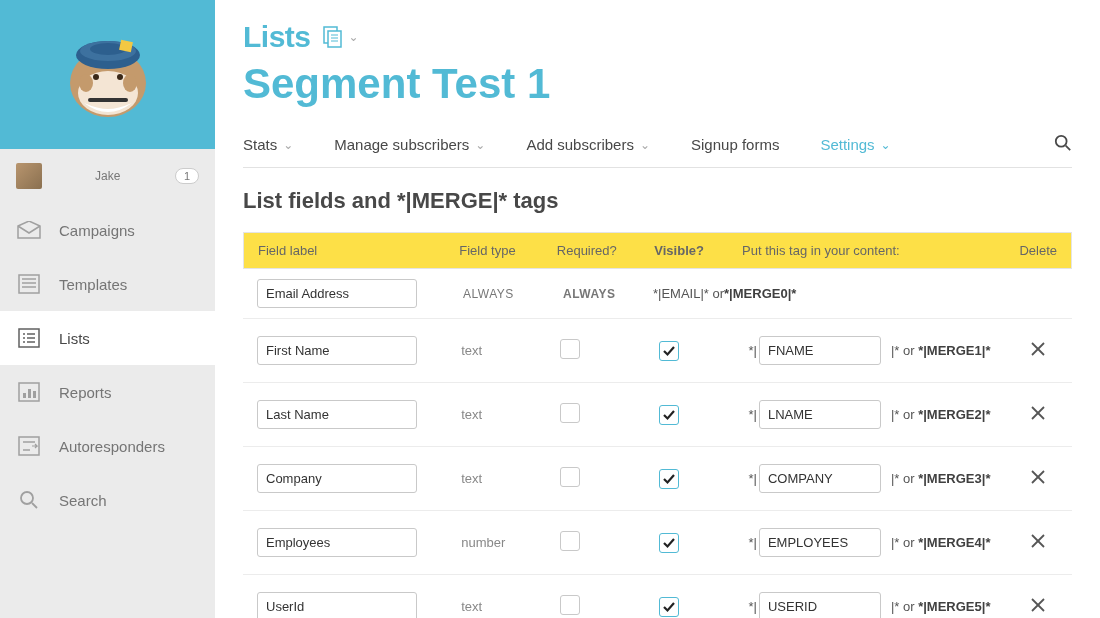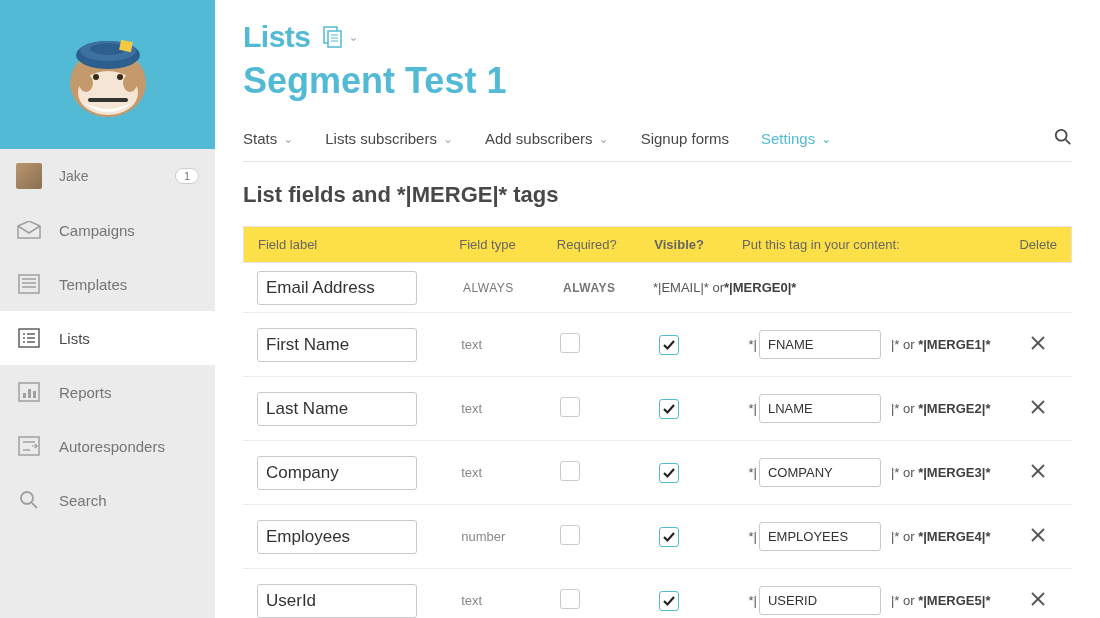--- a/index.html
+++ b/index.html
@@ -3,51 +3,51 @@
 <meta charset="utf-8">
 <style>
 * { box-sizing: border-box; margin: 0; padding: 0; }
 body { font-family: "Helvetica Neue", Helvetica, Arial, sans-serif; font-size: 14px; color: #484848; background: #f5f5f5; width: 1100px; height: 618px; overflow: hidden; }
 .app { display: flex; height: 618px; }
 .sidebar { width: 215px; background: #ebebeb; display: flex; flex-direction: column; }
 .logo-area { height: 149px; background: #52bad5; display: flex; align-items: center; justify-content: center; }
 .logo-circle { width: 100px; height: 100px; position: relative; }
 .user-row { display: flex; align-items: center; padding: 14px 16px; }
 .avatar { width: 26px; height: 26px; background: linear-gradient(135deg,#b8956e,#8a7050); border-radius: 2px; margin-right: 17px; }
-.user-name { color: #777; font-size: 14px; flex: 1; }
+.user-name { color: #777; font-size: 12px; flex: 1; margin-left: 36px; }
 .badge { background: #fff; border: 1px solid #ccc; border-radius: 10px; padding: 1px 8px; font-size: 11px; color: #777; }
 .nav-item { display: flex; align-items: center; padding: 16px 16px; cursor: pointer; }
 .nav-item.active { background: #fff; }
 .nav-icon { width: 26px; height: 22px; display: flex; align-items: center; justify-content: center; margin-right: 17px; }
 .nav-label { color: #757575; font-size: 15px; }
 .nav-item.active .nav-label { color: #484848; }
 .main { flex: 1; background: #fff; padding: 20px 28px 0 28px; overflow: hidden; }
 .header { }
 .header-line1 { display: flex; align-items: center; margin-bottom: 6px; }
 .lists-label { color: #52bad5; font-size: 30px; font-weight: 700; letter-spacing: -0.5px; margin-right: 10px; }
 .copy-icon { width: 22px; height: 22px; display: inline-flex; margin-right: 6px; }
 .chev-small { color: #aaa; font-size: 12px; }
-.header-line2 { font-size: 36px; font-weight: 700; color: #3a3a3a; margin-bottom: 26px; }
+.header-line2 { font-size: 42px; font-weight: 700; color: #3a3a3a; margin-bottom: 26px; }
 .header-line2 span { color: #52bad5; font-weight: 700; }
-.tabs { display: flex; align-items: center; gap: 32px; border-bottom: 1px solid #e2e2e2; padding-bottom: 12px; margin-bottom: 20px; }
+.tabs { display: flex; align-items: center; gap: 41px; border-bottom: 1px solid #e2e2e2; padding-bottom: 12px; margin-bottom: 20px; }
 .tab { color: #484848; font-size: 15px; cursor: pointer; display: flex; align-items: center; gap: 6px; }
 .tab.active { color: #52bad5; }
 .spacer { flex: 1; }
 .section-title { font-size: 22px; font-weight: 700; margin-bottom: 18px; }
 .table-head { display: flex; background: #fde047; border: 1px solid #e4e4e4; font-size: 13px; color: #666; }
 .col-label { width: 220px; padding: 10px 14px; }
 .col-type { width: 100px; padding: 10px 0; }
 .col-req { width: 100px; padding: 10px 0; }
 .col-vis { width: 90px; padding: 10px 0; font-weight: bold; }
 .col-tag { width: 270px; padding: 10px 0; }
 .col-del { flex: 1; text-align: right; padding: 10px 14px; }
 .row { display: flex; align-items: center; border-bottom: 1px solid #ececec; padding: 7px 0; }
 .row .col-label { padding: 0 14px; }
 .row .col-del { padding-right: 26px; }
-input[type="text"].fld { width: 160px; border: 1px solid #c9c9c9; border-radius: 3px; padding: 6px 8px; font-size: 17px; color: #333; font-family: inherit; }
+input[type="text"].fld { width: 160px; border: 1px solid #c9c9c9; border-radius: 3px; padding: 6px 8px; font-size: 13px; color: #333; font-family: inherit; }
 input[type="text"].tagfld { width: 122px; border: 1px solid #c9c9c9; border-radius: 3px; padding: 6px 8px; font-size: 13px; color: #333; font-family: inherit; }
 .muted { color: #888; font-size: 13px; }
 .muted-caps { color: #777; font-size: 12px; letter-spacing: 0.5px; }
 .chk { width: 20px; height: 20px; border: 1px solid #c9c9c9; border-radius: 3px; display: inline-flex; align-items: center; justify-content: center; background: #fff; cursor: pointer; }
 .chk.on { border-color: #52bad5; }
 .chk svg { display: none; }
 .chk.on svg { display: block; }
 .tagcell { display: flex; align-items: center; font-size: 13px; color: #555; }
 .tagcell b { color: #404040; font-weight: 700; }
 .tagpref { margin-right: 2px; }
@@ -167,21 +167,21 @@
         <span>Segment Test</span> <span>1</span>
       </div>
     </div>
 
     <div class="tabs">
       <div class="tab">
           <span>Stats</span>
           <span class="chev-small">⌄</span>
         </div>
       <div class="tab">
-          <span>Lists subscribers</span>
+          <span>Manage subscribers</span>
           <span class="chev-small">⌄</span>
         </div>
       <div class="tab">
           <span>Add subscribers</span>
           <span class="chev-small">⌄</span>
         </div>
       <div class="tab">
           <span>Signup forms</span>
         </div>
       <div class="tab active">

